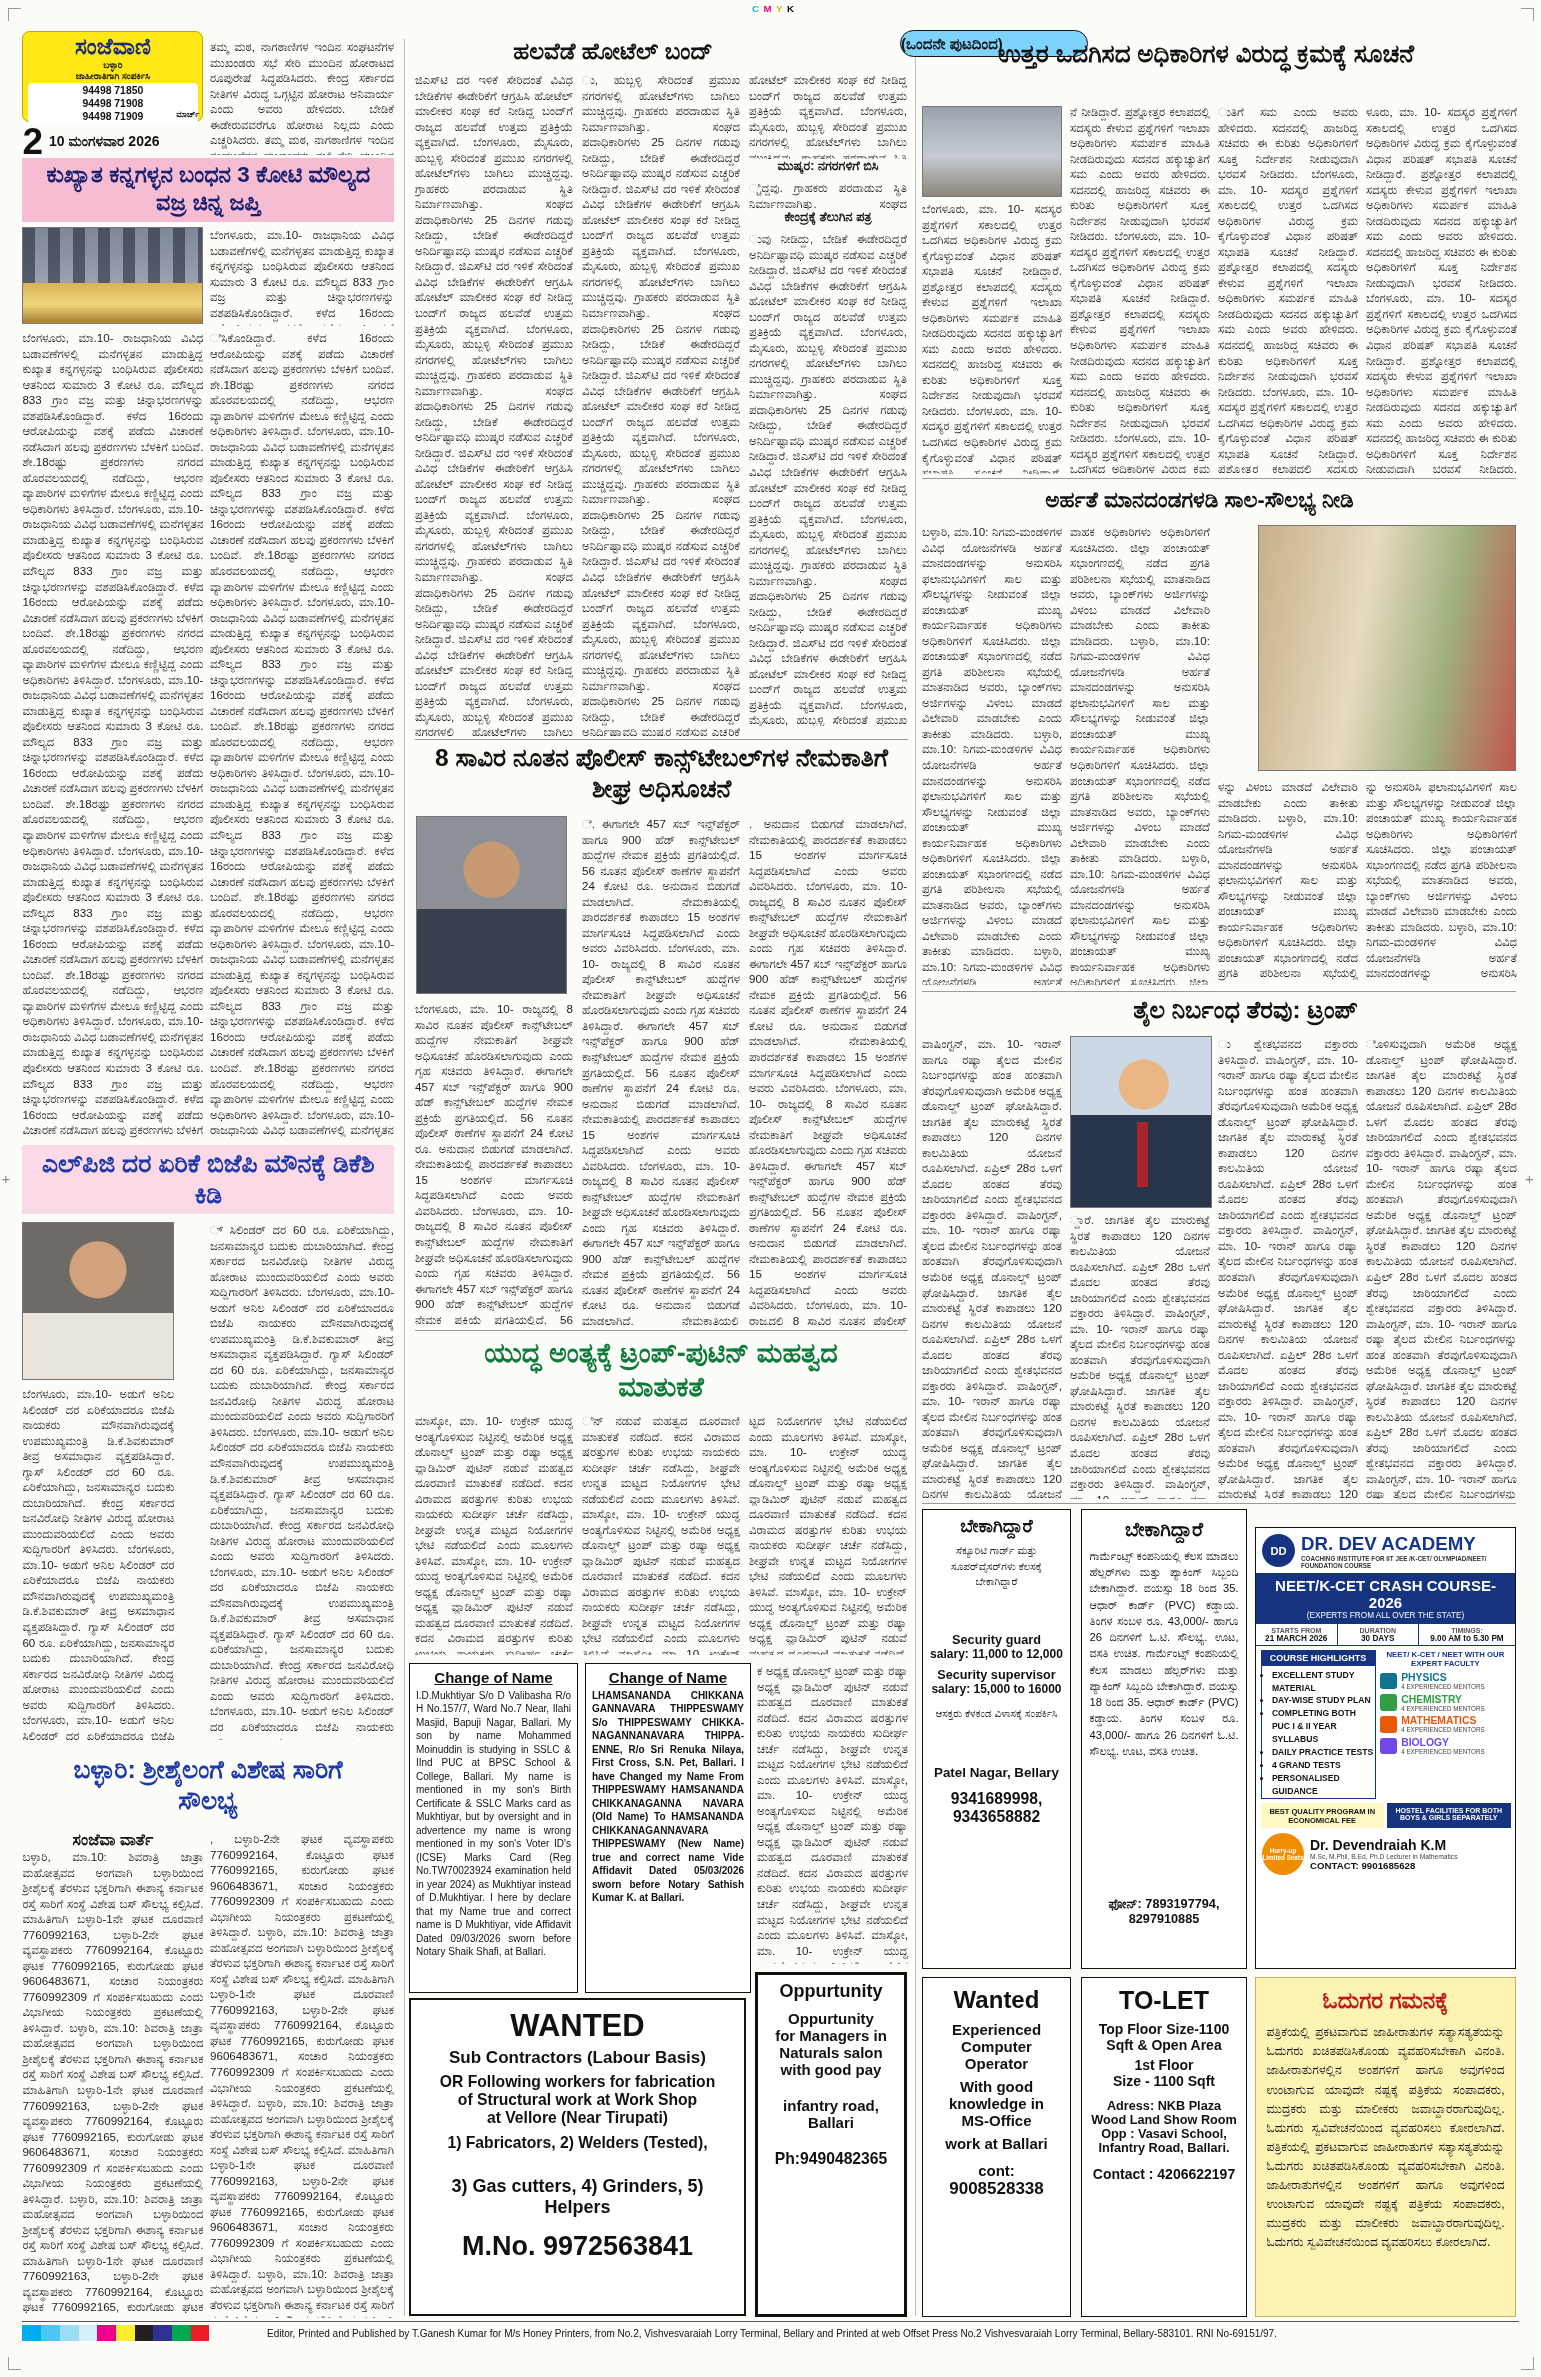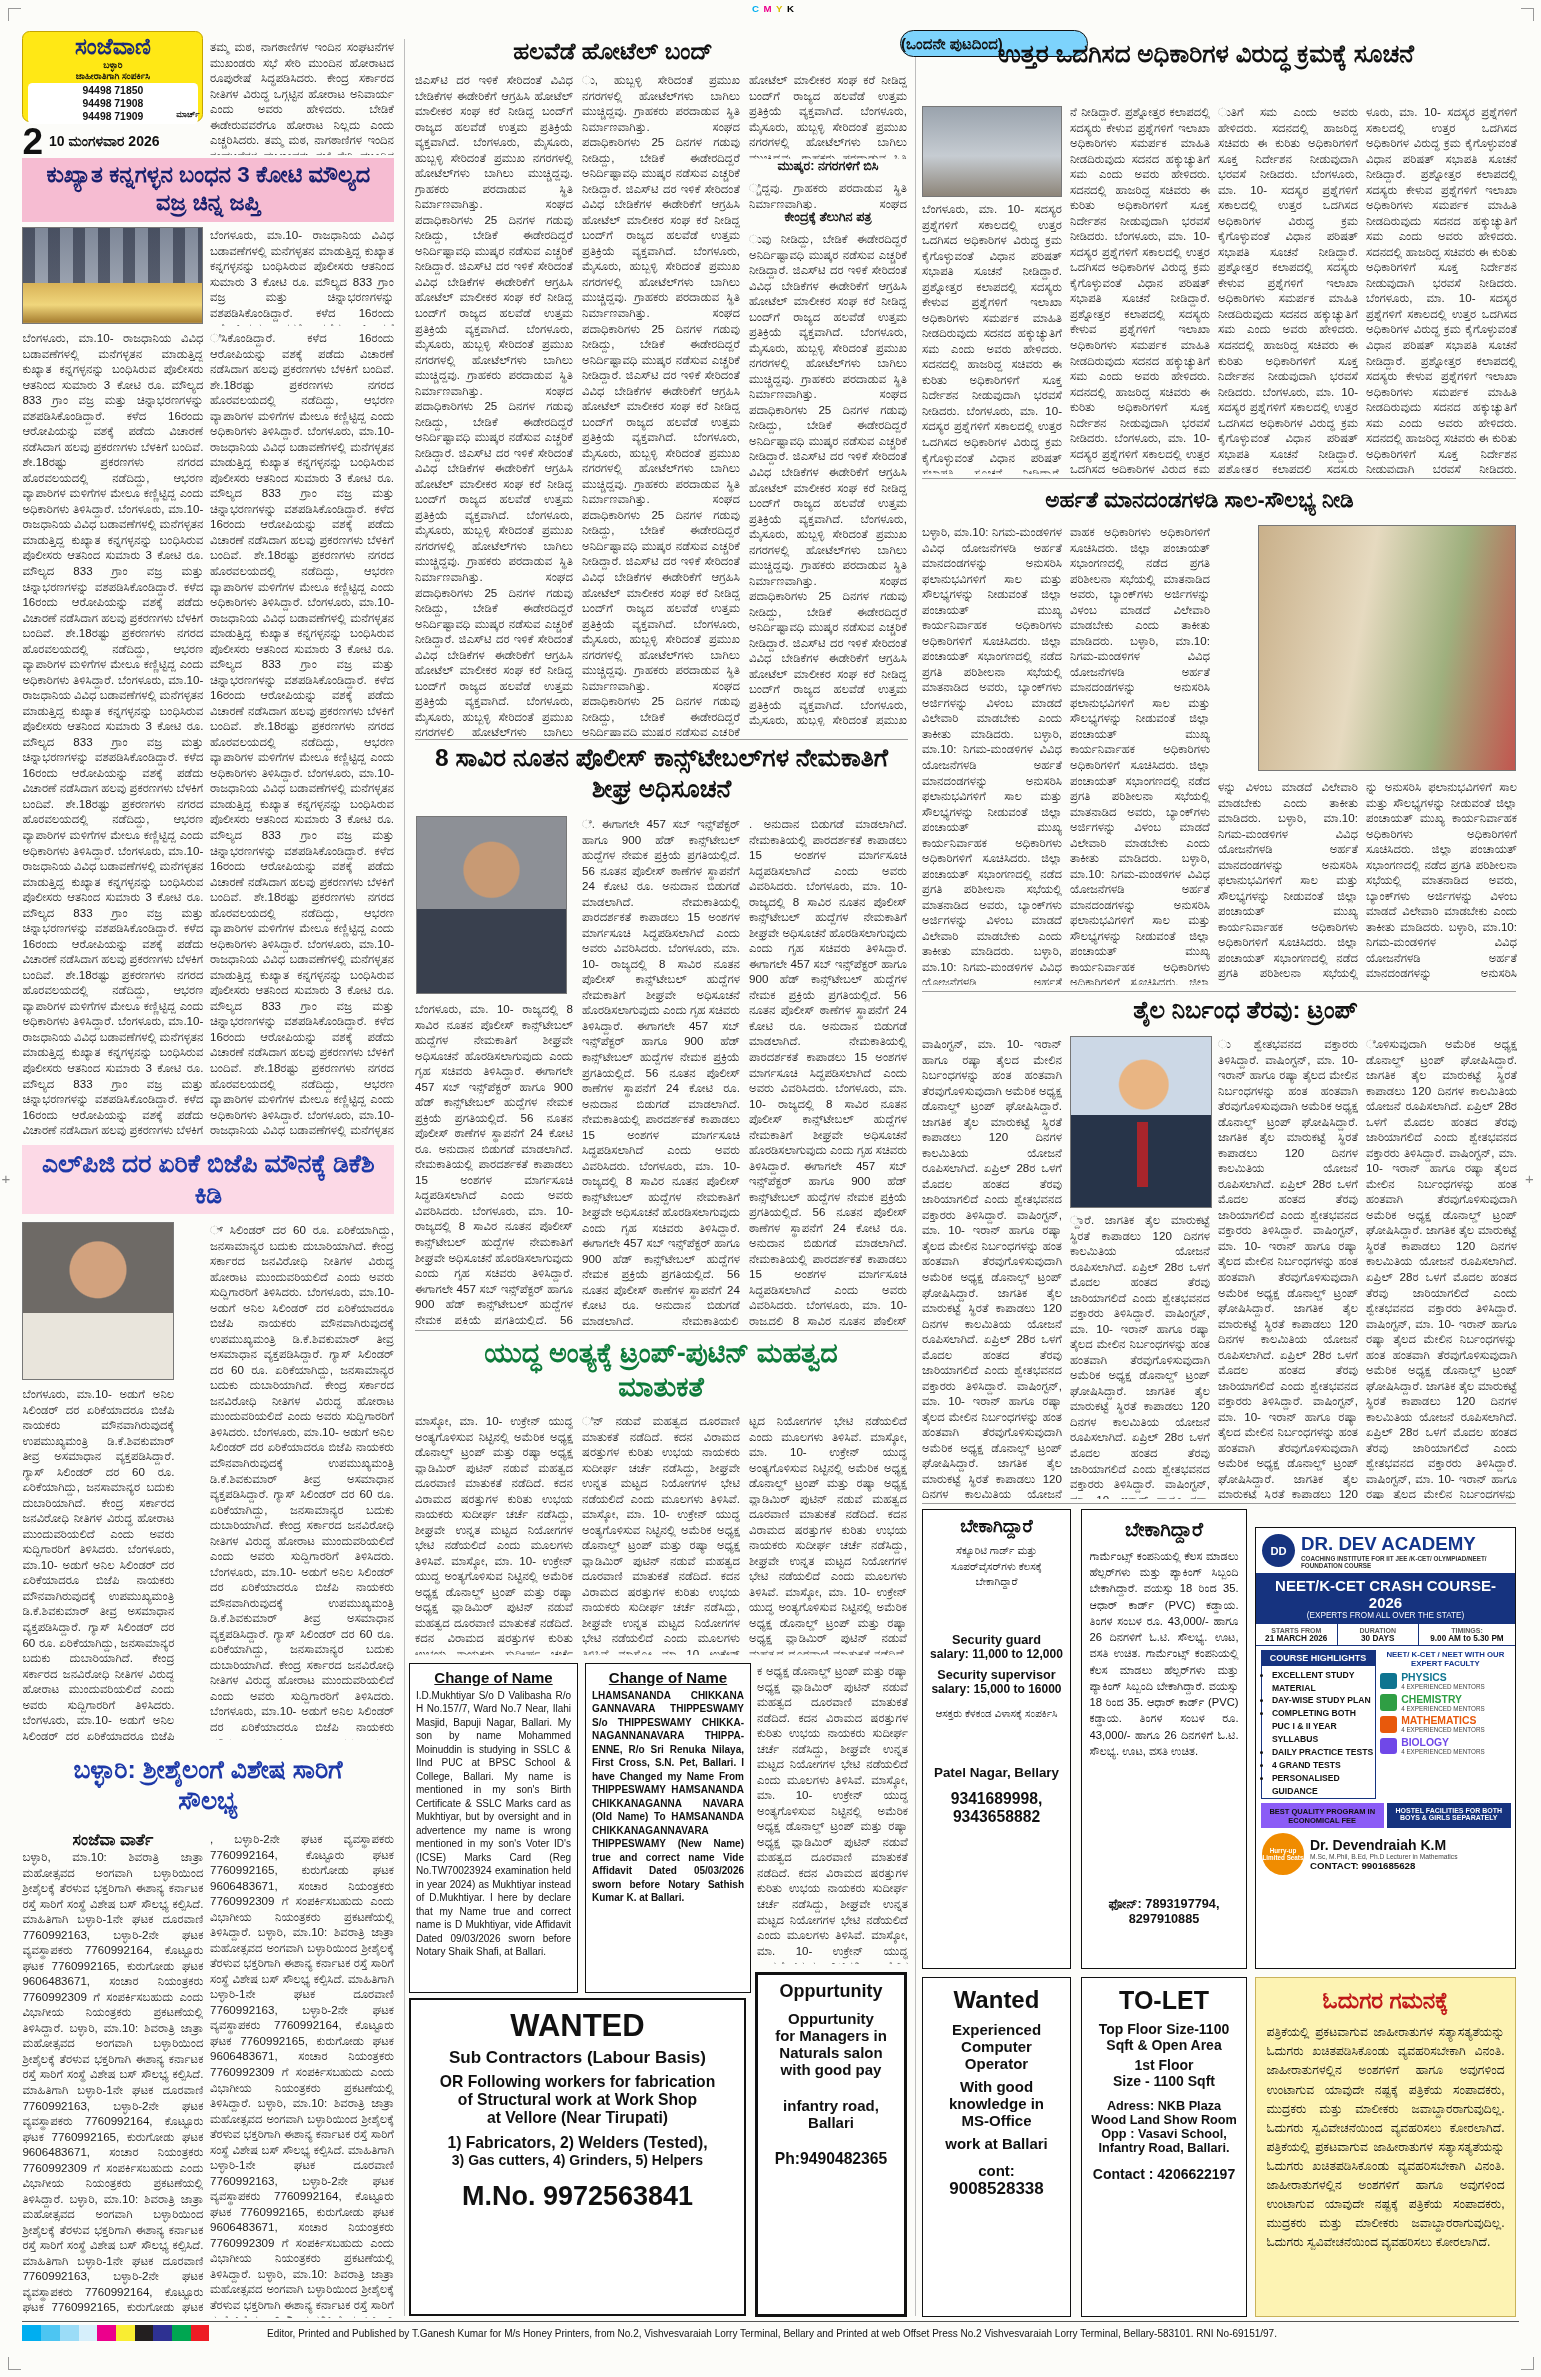--- a/index.html
+++ b/index.html
@@ -134,21 +134,21 @@
     <div style="font-size:10px;line-height:1.35;text-align:justify;overflow:hidden;height:298px;margin-top:3px;font-weight:bold;">LHAMSANANDA CHIKKANA GANNAVARA THIPPESWAMY S/o THIPPESWAMY CHIKKA-NAGANNANAVARA THIPPA-ENNE, R/o Sri Renuka Nilaya, First Cross, S.N. Pet, Ballari. I have Changed my Name From THIPPESWAMY HAMSANANDA CHIKKANAGANNA NAVARA (Old Name) To HAMSANANDA CHIKKANAGANNAVARA THIPPESWAMY (New Name) true and correct name Vide Affidavit Dated 05/03/2026 sworn before Notary Sathish Kumar K. at Ballari.</div>
   </div>
 
   <div class="abs boxed" style="left:409px;top:1998px;width:337px;height:318px;border-width:2.2px;padding:7.5px;">
     <div class="adcenter" style="font-size:31px;">WANTED</div>
     <div class="adcenter" style="font-size:17px;margin-top:4.5px;">Sub Contractors (Labour Basis)</div>
     <div class="adcenter" style="font-size:15.7px;margin-top:4.5px;">OR Following workers for fabrication</div>
     <div class="adcenter" style="font-size:15.7px;">of Structural work at Work Shop</div>
     <div class="adcenter" style="font-size:15.7px;">at Vellore (Near Tirupati)</div>
     <div class="adcenter" style="font-size:15.7px;margin-top:7.5px;">1) Fabricators, 2) Welders (Tested),</div>
-    <div class="adcenter" style="font-size:14px;">3) Gas cutters, 4) Grinders, 5) Helpers</div>
+    <div class="adcenter" style="font-size:18px;margin-top:24px;">3) Gas cutters, 4) Grinders, 5) Helpers</div>
     <div class="adcenter" style="font-size:27px;margin-top:13.4px;">M.No. 9972563841</div>
   </div>
 
   <div class="abs boxed" style="left:755px;top:1972px;width:152px;height:345px;border-width:3px;padding:6px;">
     <div class="adcenter" style="font-size:18px;">Oppurtunity</div>
     <div class="adcenter" style="font-size:15px;margin-top:7.5px;">Oppurtunity</div>
     <div class="adcenter" style="font-size:15px;">for Managers in</div>
     <div class="adcenter" style="font-size:15px;">Naturals salon</div>
     <div class="adcenter" style="font-size:15px;">with good pay</div>
     <div class="adcenter" style="font-size:15px;margin-top:19.4px;">infantry road, Ballari</div>
@@ -259,21 +259,21 @@
         <div class="chip">
           <div class="sw" style="background:#7048e8;"></div>
           <div>
               <div class="nm" style="color:#7048e8;">BIOLOGY</div>
           <div class="mt">4 EXPERIENCED MENTORS</div>
             </div>
         </div>
       </div>
     </div>
     <div style="display:flex;gap:3px;padding:0 4.5px;">
-      <div style="flex:1;background:#8b5cf6;font-size:7.5px;font-weight:bold;text-align:center;padding:3.7px 2.2px;">BEST QUALITY PROGRAM IN ECONOMICAL FEE</div>
+      <div style="flex:1;background:#fef9c3;font-size:7.5px;font-weight:bold;text-align:center;padding:3.7px 2.2px;">BEST QUALITY PROGRAM IN ECONOMICAL FEE</div>
       <div style="flex:1;background:#16337f;color:#fff;font-size:7px;font-weight:bold;text-align:center;padding:3.7px 2.2px;">HOSTEL FACILITIES FOR BOTH BOYS &amp; GIRLS SEPARATELY</div>
     </div>
     <div style="display:flex;align-items:center;gap:6px;padding:4.5px 6px;">
       <div style="width:42px;height:42px;border-radius:50%;background:#f08c00;color:#fff;font-size:6.3px;font-weight:bold;text-align:center;display:flex;align-items:center;justify-content:center;flex:0 0 auto;">Hurry-up Limited Seats</div>
       <div style="overflow:hidden;">
         <div style="font-size:14px;font-weight:bold;">Dr. Devendraiah K.M</div>
         <div style="font-size:6.7px;color:#444;">M.Sc, M.Phil, B.Ed, Ph.D Lecturer in Mathematics</div>
         <div style="font-size:9.7px;font-weight:bold;">CONTACT: 9901685628</div>
       </div>
     </div>

